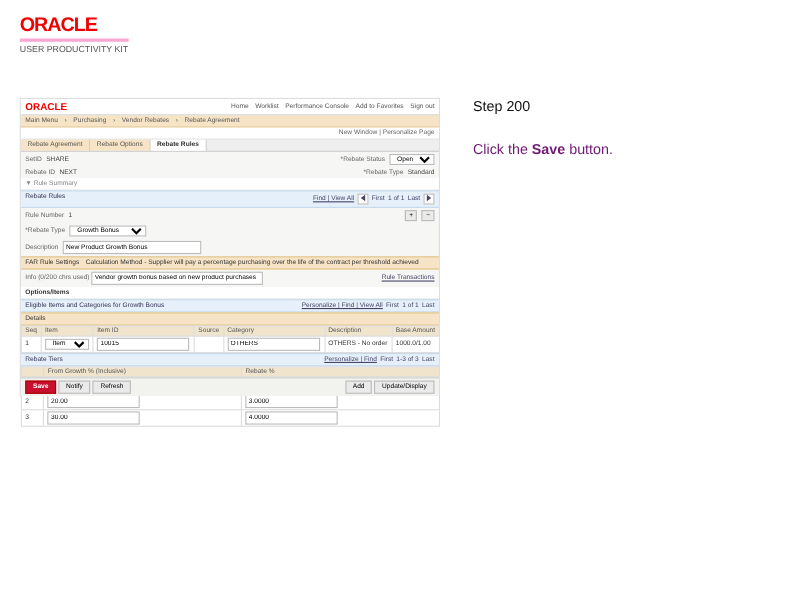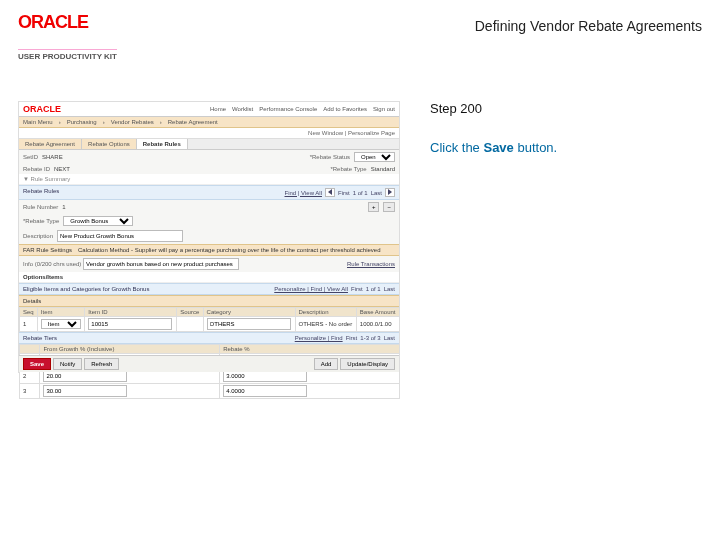--- a/index.html
+++ b/index.html
@@ -1,25 +1,25 @@
 <!DOCTYPE html>
 <html><head>
 <meta charset="utf-8">
 <style>
 html,body{margin:0;padding:0;width:720px;height:540px;font-family:Arial,Helvetica,sans-serif;font-size:7px;color:#333;background:#fff;overflow:hidden}
 .header{display:flex;justify-content:space-between;align-items:flex-start;padding:12px 18px 0}
 .logo-block{display:flex;flex-direction:column}
 .oracle-logo{font-family:Arial;font-weight:bold;font-size:18px;color:#f00000;letter-spacing:-1px}
-.oracle-sub{font-size:8px;color:#555;border-top:1px solid #f9a8d4;padding-top:2px;margin-top:16px;font-weight:bold}
+.oracle-sub{font-size:8px;color:#555;border-top:3px solid #f9a8d4;padding-top:2px;margin-top:2px;font-weight:normal}
 .page-title{font-size:14px;color:#222;margin-top:6px}
 .content{display:flex;padding:0 18px}
 .screenshot-box{width:380px;height:270px;background:#f6f6f4;border:1px solid #ddd;margin-top:40px;position:relative}
 .instructions{flex:1;padding:40px 0 0 30px}
 .step-line{font-size:13px;color:#111;margin-bottom:24px}
-.click-line{font-size:13px;color:#0369a1}
+.click-line{font-size:13px;color:#701a75}
 .click-line b{font-weight:bold}
 .app-topbar{background:#fff;display:flex;justify-content:space-between;align-items:center;padding:2px 4px;border-bottom:1px solid #ccc}
 .app-logo{color:#f00000;font-weight:bold;font-size:9px}
 .app-tabs{display:flex;gap:6px;font-size:6px;color:#555}
 .app-tabs span{}
 .breadcrumb{background:#f7e4c6;border-bottom:1px solid #e0c48a;padding:2px 4px;font-size:6px;color:#555;display:flex;justify-content:space-between}
 .menu-row{display:flex;gap:6px}
 .menu-row span{}
 .subrow{background:#fff;border-bottom:1px solid #ddd;padding:2px 4px;font-size:6px;color:#666}
 .panel-tabs{display:flex;background:#eee;border-bottom:1px solid #ccc}
@@ -47,21 +47,20 @@
 .arrow-icon.right{border-left:4px solid #446}
 </style>
 </head>
 <body>
 
 <div class="header">
   <div class="logo-block">
     <span class="oracle-logo">ORACLE</span>
     <span class="oracle-sub">USER PRODUCTIVITY KIT</span>
   </div>
-  <div class="page-title">Defining Vendor Rebate Agreements</div>
 </div>
 
 <div class="content">
   <div class="screenshot-box">
     <div class="app-topbar">
       <span class="app-logo">ORACLE</span>
       <div class="app-tabs">
         <span>Home</span>
         <span>Worklist</span>
         <span>Performance Console</span>

